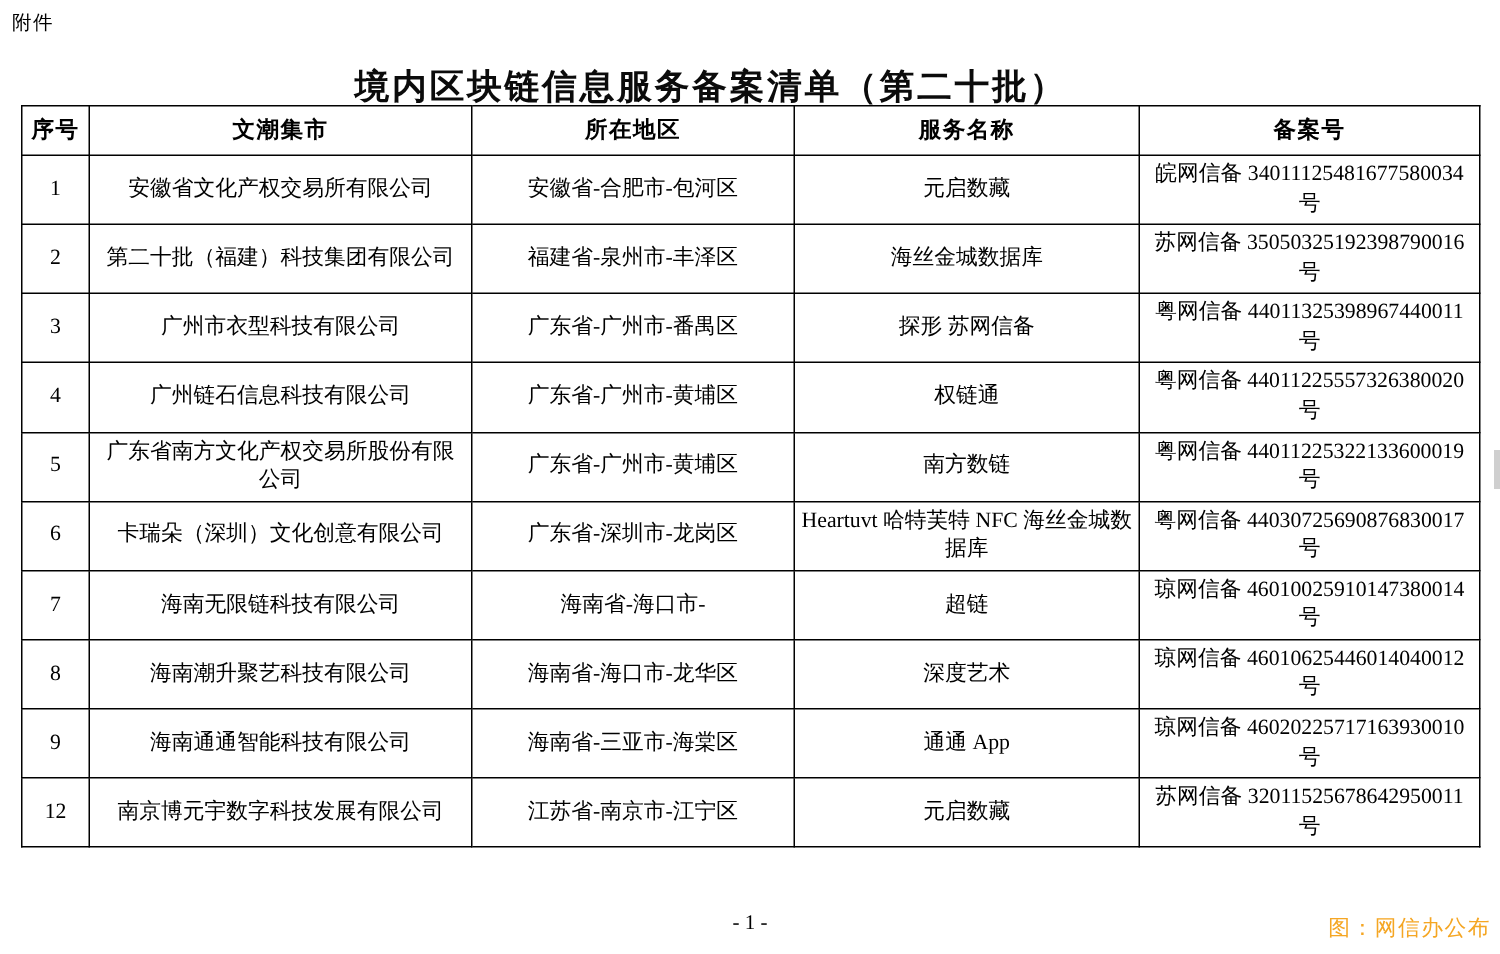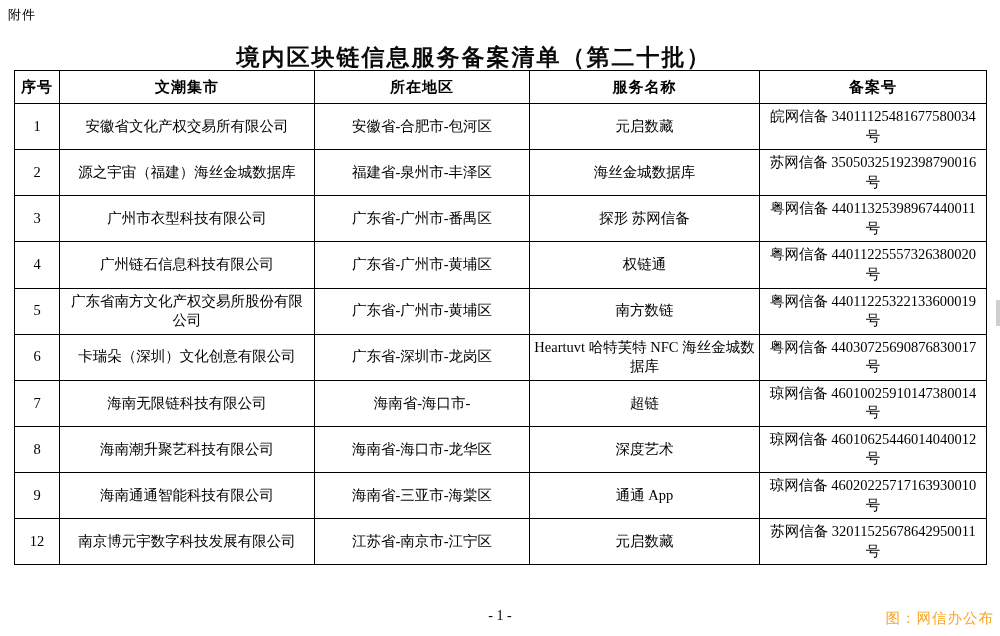--- a/index.html
+++ b/index.html
@@ -120,21 +120,21 @@
   <tbody>
     <tr>
       <td class="seq">1</td>
       <td>安徽省文化产权交易所有限公司</td>
       <td>安徽省-合肥市-包河区</td>
       <td>元启数藏</td>
       <td class="record">皖网信备 34011125481677580034 号</td>
     </tr>
     <tr>
       <td class="seq">2</td>
-      <td>源之宇宙（福建）海丝金城数据库</td>
+      <td>第二十批（福建）科技集团有限公司</td>
       <td>福建省-泉州市-丰泽区</td>
       <td>海丝金城数据库</td>
       <td class="record">苏网信备 35050325192398790016 号</td>
     </tr>
     <tr>
       <td class="seq">3</td>
       <td>广州市衣型科技有限公司</td>
       <td>广东省-广州市-番禺区</td>
       <td>探形 苏网信备</td>
       <td class="record">粤网信备 44011325398967440011 号</td>

